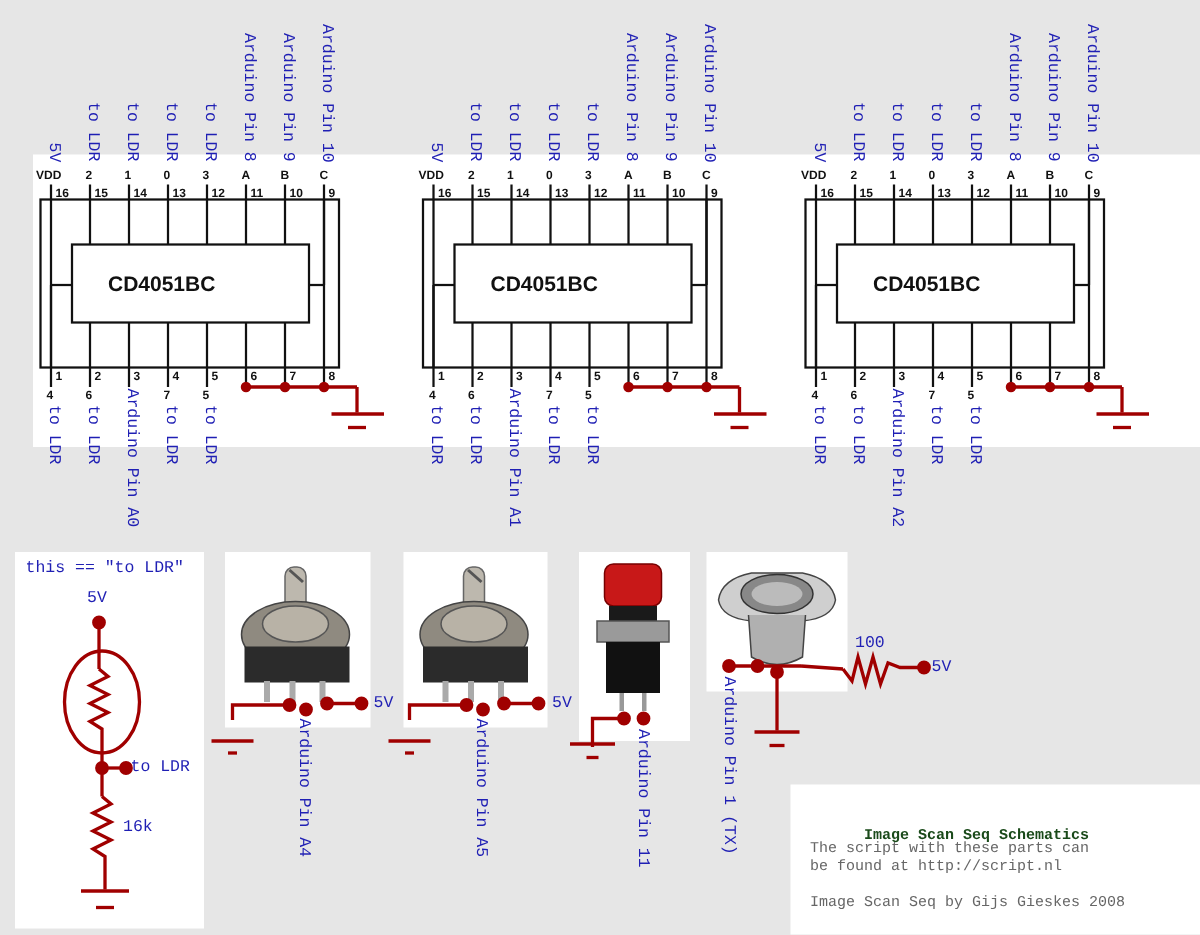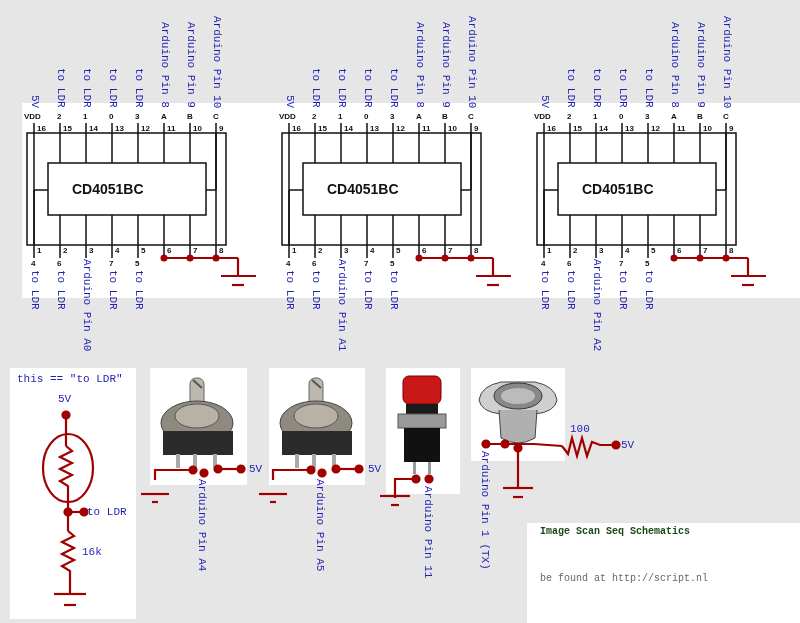--- a/index.html
+++ b/index.html
@@ -352,15 +352,17 @@
 <div class="lbl" style="left:249px;top:463px;">5V</div>
 <div class="lbl" style="left:368px;top:463px;">5V</div>
 <div class="vlabel" style="left:207px;top:479px;">Arduino Pin A4</div>
 <div class="vlabel" style="left:325px;top:479px;">Arduino Pin A5</div>
 <div class="vlabel" style="left:433px;top:486px;">Arduino Pin 11</div>
 <div class="vlabel" style="left:490px;top:451px;">Arduino Pin 1 (TX)</div>
 <div class="lbl" style="left:570px;top:423px;">100</div>
 <div class="lbl" style="left:621px;top:439px;">5V</div>
 
 <div class="credits">
-  <div class="t" style="top:3px;color:#1a4a1a;font-weight:bold;">Image Scan Seq Schematics</div>
+  <div class="t" style="top:29px;color:#1a4a1a;font-weight:bold;margin-left:36px;">Image Scan Seq Schematics</div>
+  <div class="t" style="top:38px;color:#666;">The script with these parts can</div>
   <div class="t" style="top:50px;color:#666;">be found at http://script.nl</div>
+  <div class="t" style="top:74px;color:#666;">Image Scan Seq by Gijs Gieskes 2008</div>
 </div>
 
 </body></html>

